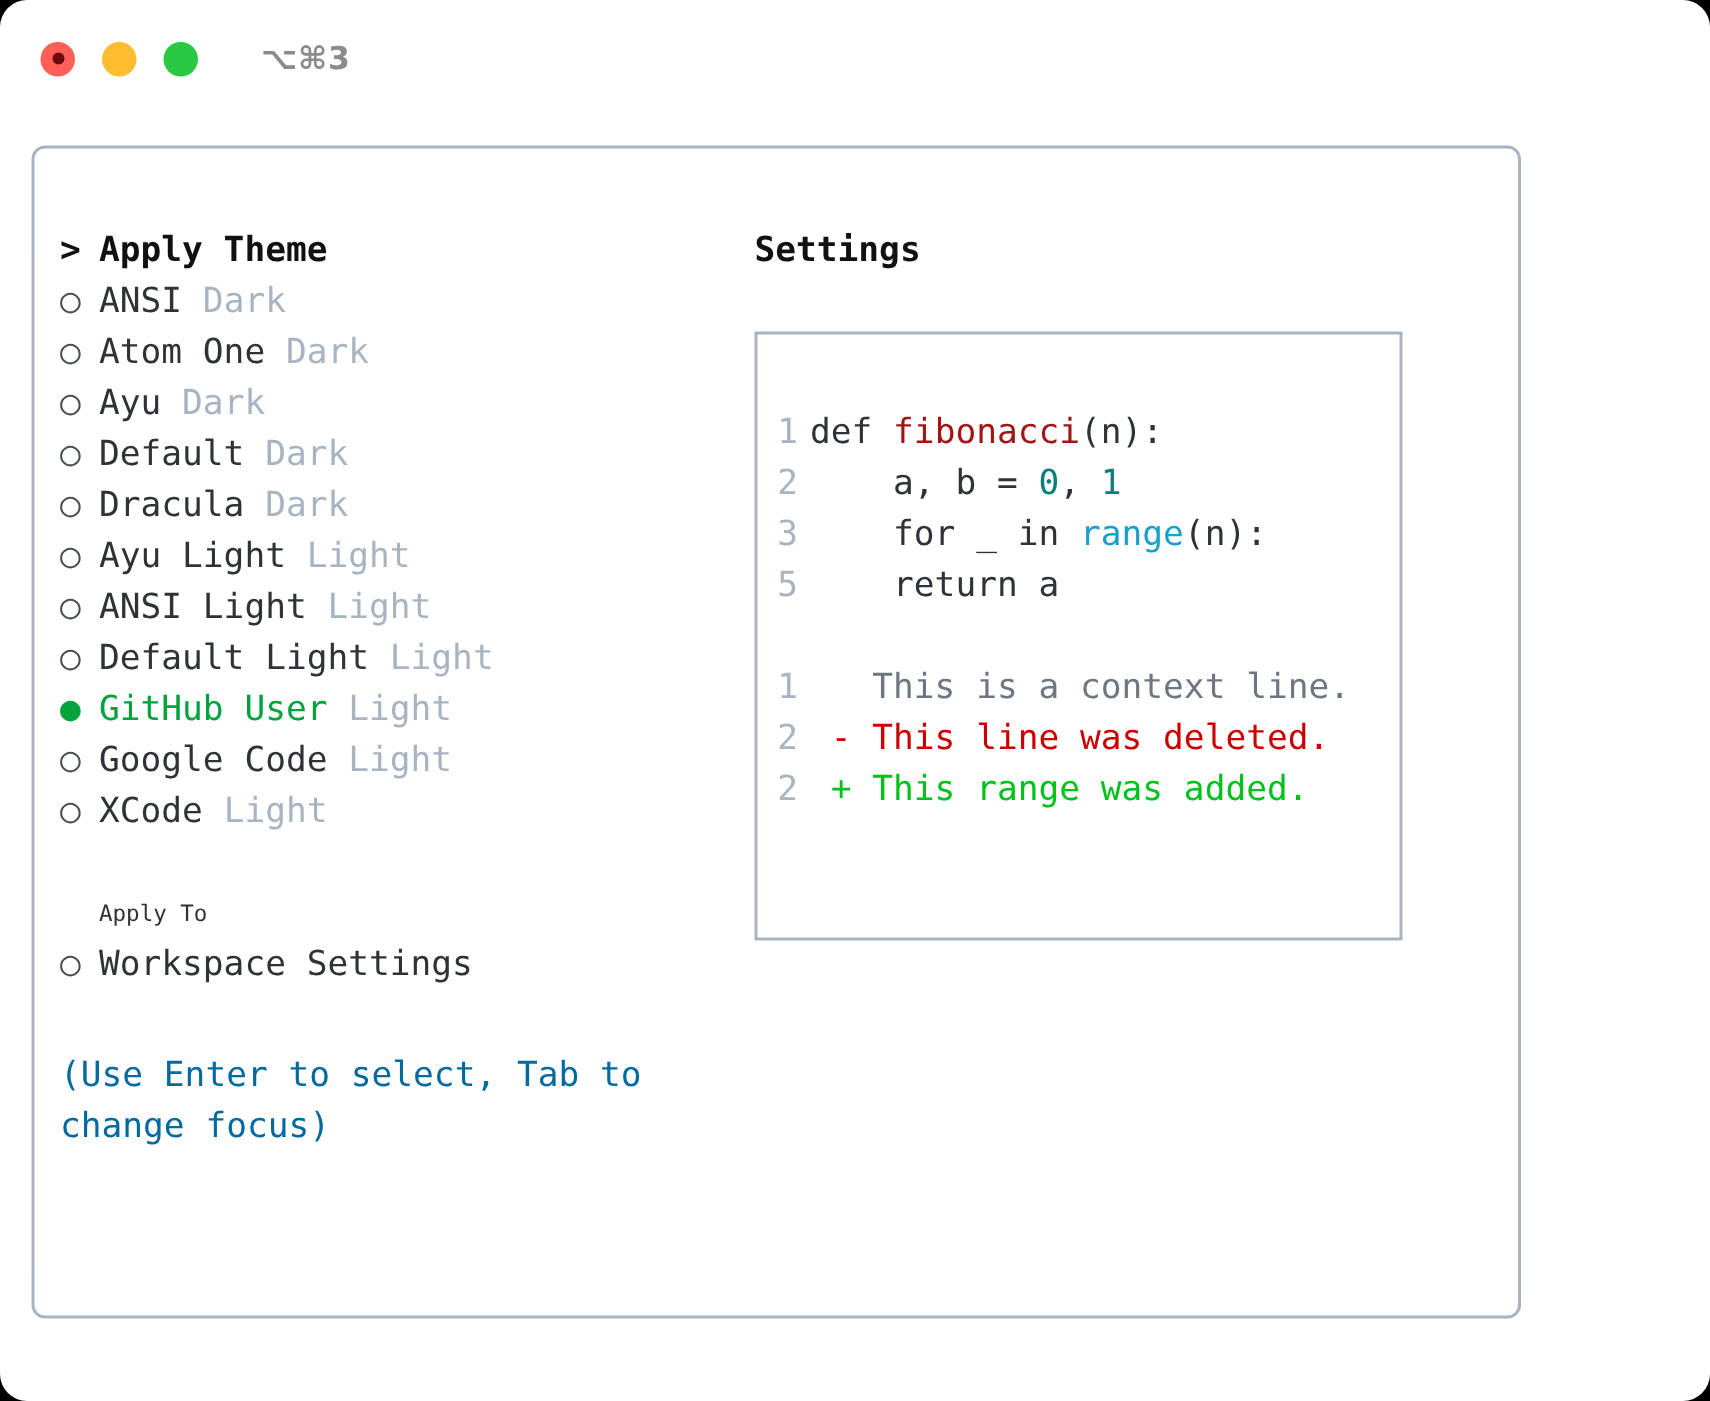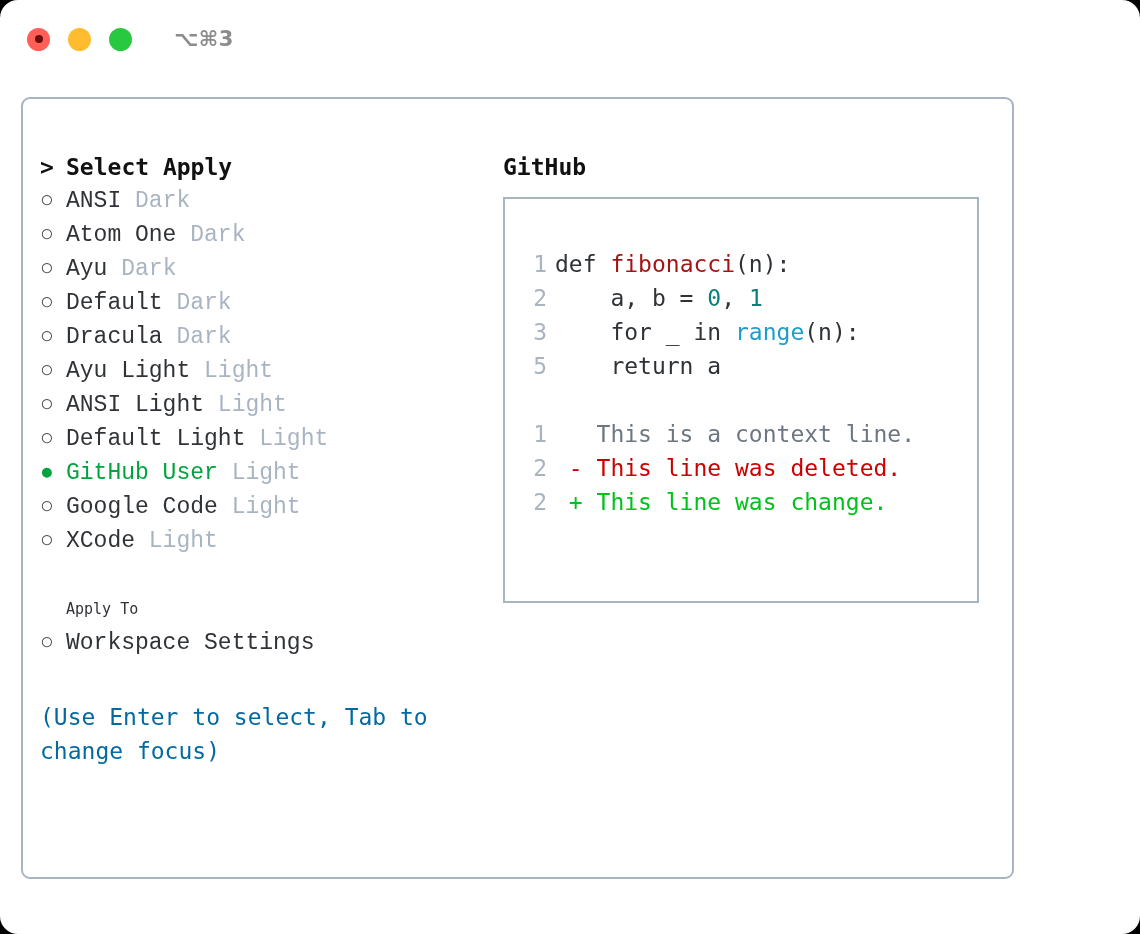--- a/index.html
+++ b/index.html
@@ -112,21 +112,20 @@
     white-space: pre;
   }
   .list-header .marker { display: inline-block; width: 26px; }
 
   .theme-row {
     font-size: 23px;
     line-height: 34px;
     color: #2f3236;
     white-space: pre;
     display: block;
-    font-family: Liberation Mono, monospace;
   }
   .theme-row .marker {
     display: inline-block;
     width: 26px;
     color: #4a4f55;
   }
   .theme-row.selected .marker { color: #00a33c; }
   .theme-row .name { color: #2f3236; }
   .theme-row.selected .name { color: #00a33c; }
   .theme-row .tag {
@@ -159,27 +158,27 @@
     box-sizing: border-box;
   }
   #preview-title {
     font-size: 23px;
     font-weight: bold;
     color: #111111;
     line-height: 34px;
     margin-left: 0px;
   }
   #preview-box {
-    margin-top: 13px;
-    width: 476px;
+    margin-top: 37px;
+    width: 432px;
     height: 406px;
     border: 2px solid #a9b4c2;
     box-sizing: border-box;
     background: #ffffff;
-    padding: 48px 0 0 18px;
+    padding: 48px 0 0 3px;
   }
 
   .code-line {
     font-size: 23px;
     line-height: 34px;
     white-space: pre;
     color: #2f3236;
   }
   .ln {
     display: inline-block;
@@ -215,21 +214,21 @@
       <span class="tl tl-green"></span>
     </div>
     <div id="window-shortcut">⌥⌘3</div>
   </div>
 
   <div id="main-panel">
     <div id="panel-body">
 
       <div id="left-column">
 
-        <div class="list-header"><span class="marker">&gt;</span><span>Select Apply</span></div>
+        <div class="list-header"><span class="marker">&gt;</span><span>Apply Theme</span></div>
 
         <div id="theme-rows">
             <div class="theme-row"><span class="marker">○</span><span class="name">ANSI</span><span class="tag"> Dark</span></div>
             <div class="theme-row"><span class="marker">○</span><span class="name">Atom One</span><span class="tag"> Dark</span></div>
             <div class="theme-row"><span class="marker">○</span><span class="name">Ayu</span><span class="tag"> Dark</span></div>
             <div class="theme-row"><span class="marker">○</span><span class="name">Default</span><span class="tag"> Dark</span></div>
             <div class="theme-row"><span class="marker">○</span><span class="name">Dracula</span><span class="tag"> Dark</span></div>
             <div class="theme-row"><span class="marker">○</span><span class="name">Ayu Light</span><span class="tag"> Light</span></div>
             <div class="theme-row"><span class="marker">○</span><span class="name">ANSI Light</span><span class="tag"> Light</span></div>
             <div class="theme-row"><span class="marker">○</span><span class="name">Default Light</span><span class="tag"> Light</span></div>
@@ -242,32 +241,32 @@
           <div class="apply-header"><span class="marker"></span><span>Apply To</span></div>
           <div id="apply-rows">
               <div class="theme-row"><span class="marker">○</span><span class="name">Workspace Settings</span></div>
             </div>
         </div>
 
         <div id="help-text">(Use Enter to select, Tab to change focus)</div>
       </div>
 
       <div id="right-column">
-        <div id="preview-title">GitHub</div>
+        <div id="preview-title">Settings</div>
         <div id="preview-box">
           <div id="code-block">
               <div class="code-line"><span class="ln">1</span><span class="tok-plain">def </span><span class="tok-fn">fibonacci</span><span class="tok-plain">(n):</span></div>
               <div class="code-line"><span class="ln">2</span><span class="tok-plain">    a, b = </span><span class="tok-num">0</span><span class="tok-plain">, </span><span class="tok-num">1</span></div>
               <div class="code-line"><span class="ln">3</span><span class="tok-plain">    for _ in </span><span class="tok-call">range</span><span class="tok-plain">(n):</span></div>
               <div class="code-line"><span class="ln">5</span><span class="tok-plain">    return a</span></div>
             </div>
           <div class="diff-gap"></div>
           <div id="diff-block">
               <div class="diff-line"><span class="ln">1</span><span class="diff-ctx">   This is a context line.</span></div>
               <div class="diff-line"><span class="ln">2</span><span class="diff-del"> - This line was deleted.</span></div>
-              <div class="diff-line"><span class="ln">2</span><span class="diff-add"> + This line was change.</span></div>
+              <div class="diff-line"><span class="ln">2</span><span class="diff-add"> + This range was added.</span></div>
             </div>
         </div>
       </div>
 
     </div>
   </div>
 </div>
 
 </body></html>

